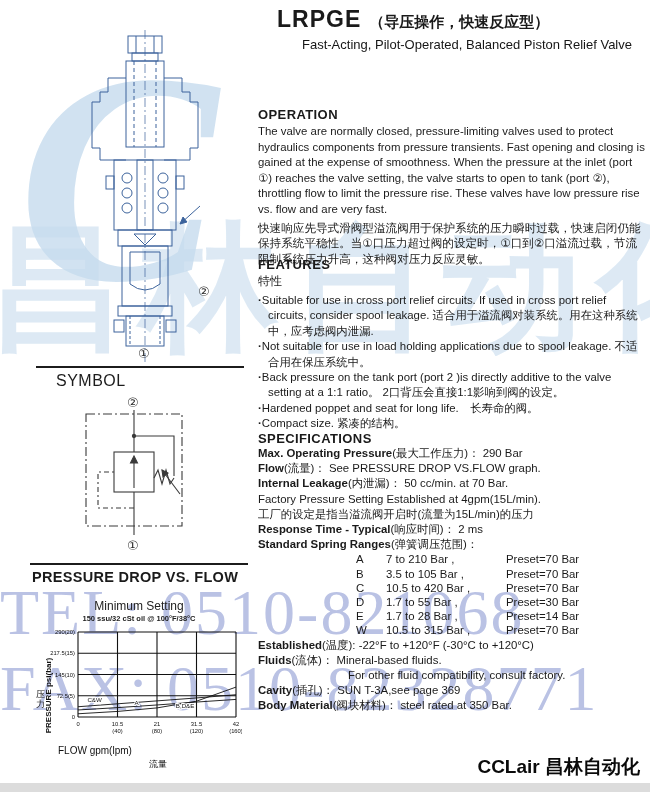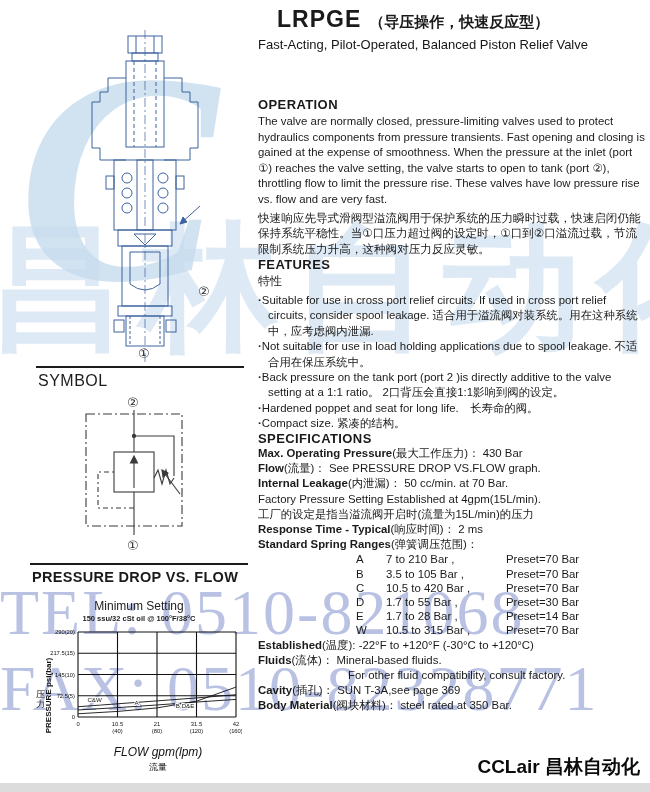--- a/index.html
+++ b/index.html
@@ -33,46 +33,46 @@
 
   
   .layer{position:absolute;z-index:2;}
 
   
   #valve-drawing{left:30px;top:28px;width:225px;height:338px;}
   #symbol-section{left:36px;top:366px;width:208px;}
   #flow-section{left:30px;top:563px;width:218px;height:226px;}
 
   .rule{border:0;border-top:2px solid #1c1c1c;margin:0 0 4px 0;}
-  .sym-heading{font-size:16px;letter-spacing:.5px;color:#1c1c1c;margin:2px 0 0 2px;}
+  .sym-heading{font-size:16px;letter-spacing:.5px;color:#1c1c1c;margin:2px 0 0 20px;}
   .flow-heading{font-size:14.5px;font-weight:bold;letter-spacing:.3px;margin:3px 0 0 2px;}
   .chart-titles{text-align:center;margin-top:14px;}
   .chart-title{font-size:12px;color:#222;}
   .chart-subtitle{font-size:7.5px;font-weight:bold;color:#222;margin-top:1px;}
   .ylab-en{
     position:absolute;left:-38px;top:128px;width:112px;text-align:center;
     transform:rotate(-90deg);font-size:8px;font-weight:bold;color:#111;
   }
   .ylab-cn{position:absolute;left:6px;top:126px;width:11px;font-size:9px;line-height:1.15;color:#111;}
-  .xlab-en{width:200px;margin-left:28px;text-align:center;font-size:12px;color:#111;margin-top:0px;font-style:italic;}
+  .xlab-en{width:200px;margin-left:28px;text-align:left;font-size:10px;color:#111;margin-top:0px;}
   .xlab-cn{width:200px;margin-left:28px;text-align:center;font-size:9px;color:#111;margin-top:2px;}
   #flow-chart{display:block;margin-top:4px;}
 
   
   .rcol{left:258px;width:388px;}
   #rc-header{top:6px;}
   .model-line{font-size:0;margin-left:19px;}
   .model-code{font-size:23px;font-weight:bold;letter-spacing:1px;}
   .model-note{font-size:15px;font-weight:bold;margin-left:8px;}
   .title-cn{font-size:21px;margin-top:3px;}
-  .title-en{font-size:13px;margin-top:4px;color:#161616;}
+  .title-en{font-size:13px;margin-top:4px;color:#161616;margin-left:44px;}
 
   .sec-heading{font-size:13px;font-weight:bold;letter-spacing:.4px;}
   .sec-heading-cn{font-size:12px;margin-top:1px;}
-  #rc-operation{top:97px;}
+  #rc-operation{top:107px;}
   #rc-features{top:257px;}
   #rc-specs{top:431px;}
   .body-text{font-size:11.4px;line-height:15.6px;margin-top:2px;text-align:left;}
   .body-text-cn{font-size:11.6px;line-height:15.6px;}
 
   .feat-list{margin:3px 0 0 0;padding:0;list-style:none;}
   .feat-list li{
     font-size:11.4px;line-height:15.4px;margin:0;
     padding-left:10px;text-indent:-10px;
   }
@@ -244,21 +244,21 @@
     <li>Not suitable for use in load holding applications due to spool leakage. 不适合用在保压系统中。</li>
     <li>Back pressure on the tank port (port 2 )is directly additive to the valve setting at a 1:1 ratio。 2口背压会直接1:1影响到阀的设定。</li>
     <li>Hardened poppet and seat for long life.　长寿命的阀。</li>
     <li>Compact size. 紧凑的结构。</li>
   </ul>
 </div>
 
 <div class="layer rcol" id="rc-specs">
   <div class="sec-heading">SPECIFICATIONS</div>
 
-  <div class="spec-line"><b>Max. Operating Pressure</b><span>(最大工作压力)： 430 Bar</span></div>
+  <div class="spec-line"><b>Max. Operating Pressure</b><span>(最大工作压力)： 290 Bar</span></div>
   <div class="spec-line"><b>Flow</b><span>(流量)： See PRESSURE DROP VS.FLOW graph.</span></div>
   <div class="spec-line"><b>Internal Leakage</b><span>(内泄漏)： 50 cc/min. at 70 Bar.</span></div>
   <div class="spec-line"><b></b><span>Factory Pressure Setting Established at 4gpm(15L/min).</span></div>
   <div class="spec-line"><b></b><span>工厂的设定是指当溢流阀开启时(流量为15L/min)的压力</span></div>
   <div class="spec-line"><b>Response Time - Typical</b><span>(响应时间)： 2 ms</span></div>
   <div class="spec-line"><b>Standard Spring Ranges</b><span>(弹簧调压范围)：</span></div>
 
   <div class="spring-table">
     <div class="spring-row">
         <span class="spring-code">A</span>

